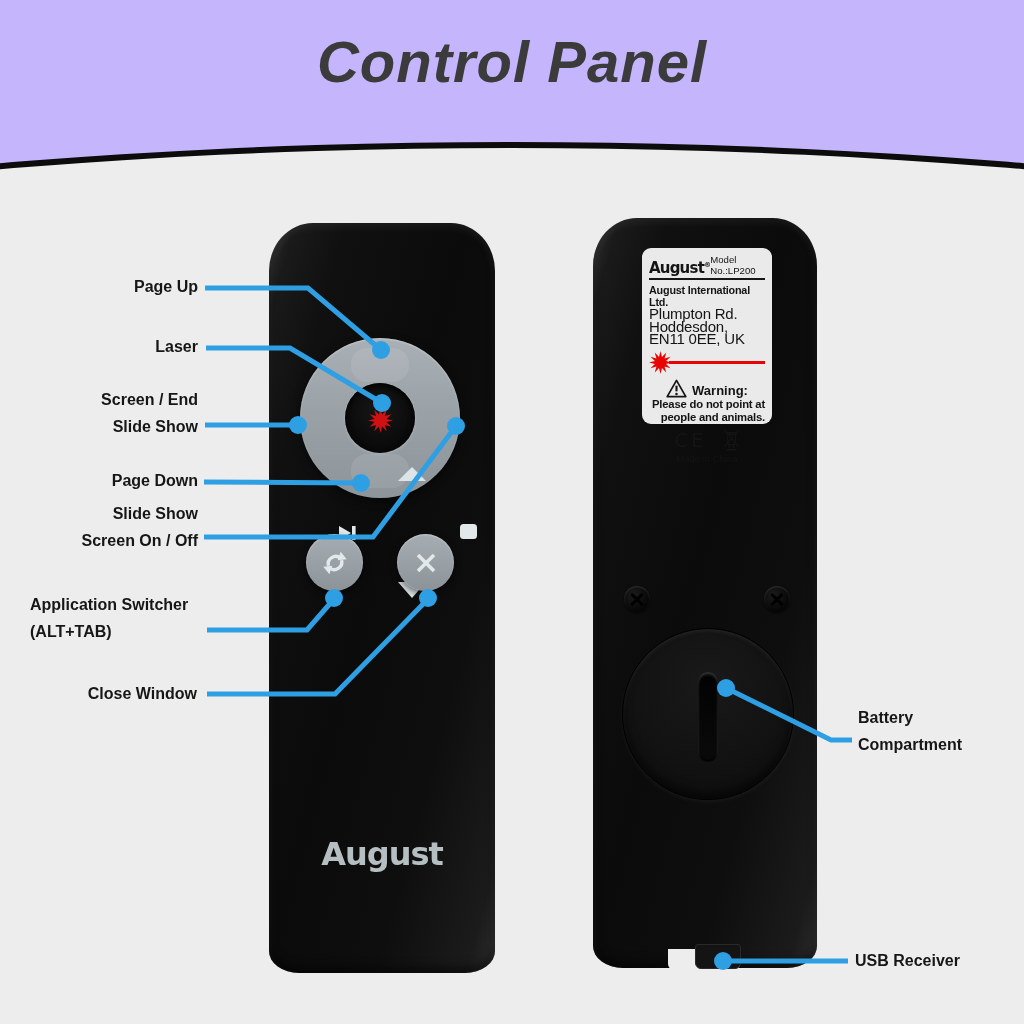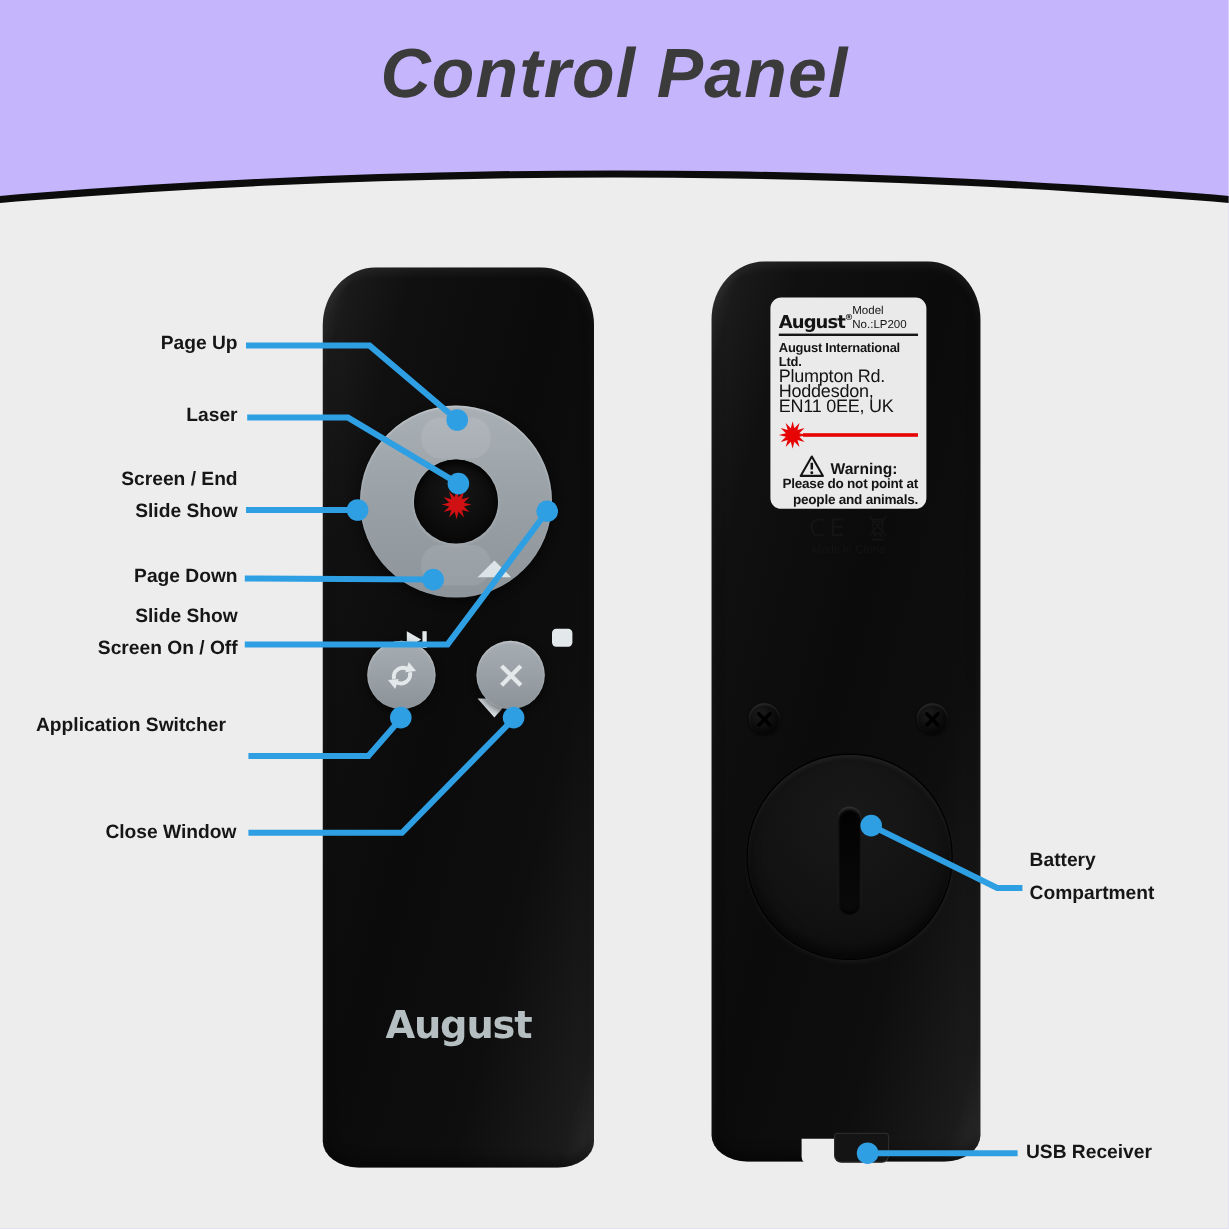--- a/index.html
+++ b/index.html
@@ -233,20 +233,21 @@
   </div>
   <div class="lbl r" style="right:826px;top:467px">
     <span>Page Down</span>
   </div>
   <div class="lbl r" style="right:826px;top:500px">
     <span>Slide Show</span>
     <span>Screen On / Off</span>
   </div>
   <div class="lbl" style="left:30px;top:591px">
     <span>Application Switcher</span>
+    <span>(ALT+TAB)</span>
   </div>
   <div class="lbl r" style="right:827px;top:680px">
     <span>Close Window</span>
   </div>
   <div class="lbl" style="left:858px;top:704px">
     <span>Battery</span>
     <span>Compartment</span>
   </div>
   <div class="lbl" style="left:855px;top:947px">
     <span>USB Receiver</span>

